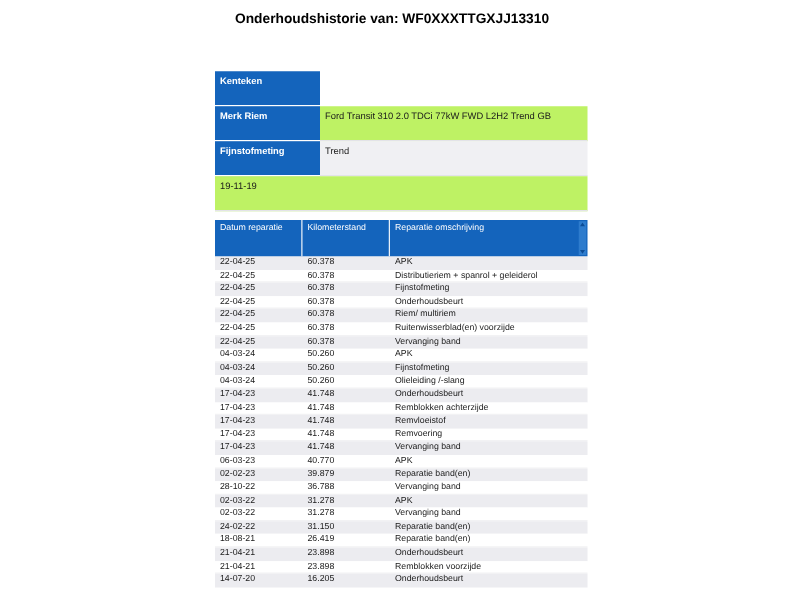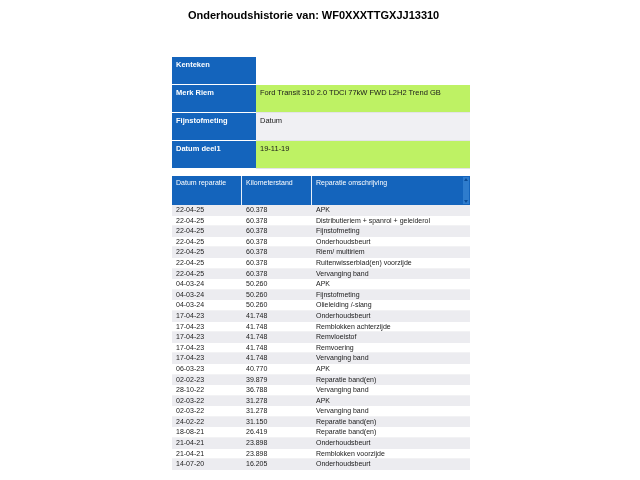--- a/index.html
+++ b/index.html
@@ -93,25 +93,24 @@
         <div class="v-label">Kenteken</div>
       </div>
 
       <div class="v-row">
         <div class="v-label">Merk Riem</div>
         <div class="v-value">Ford Transit 310 2.0 TDCi 77kW FWD L2H2 Trend GB</div>
       </div>
 
       <div class="v-row">
         <div class="v-label">Fijnstofmeting</div>
-        <div class="v-value">Datum</div>
-      </div>
-
-      <div class="v-row">
-        <div class="v-label">Datum deel1</div>
+        <div class="v-value">Trend</div>
+      </div>
+
+      <div class="v-row">
         <div class="v-value">19-11-19</div>
       </div>
     </div>
 
   <div class="history">
     <div class="h-header">
       <div class="h-cell c1">Datum reparatie</div>
       <div class="h-cell c2">Kilometerstand</div>
       <div class="h-cell c3">Reparatie omschrijving</div>
       <div class="h-scrollbar">

